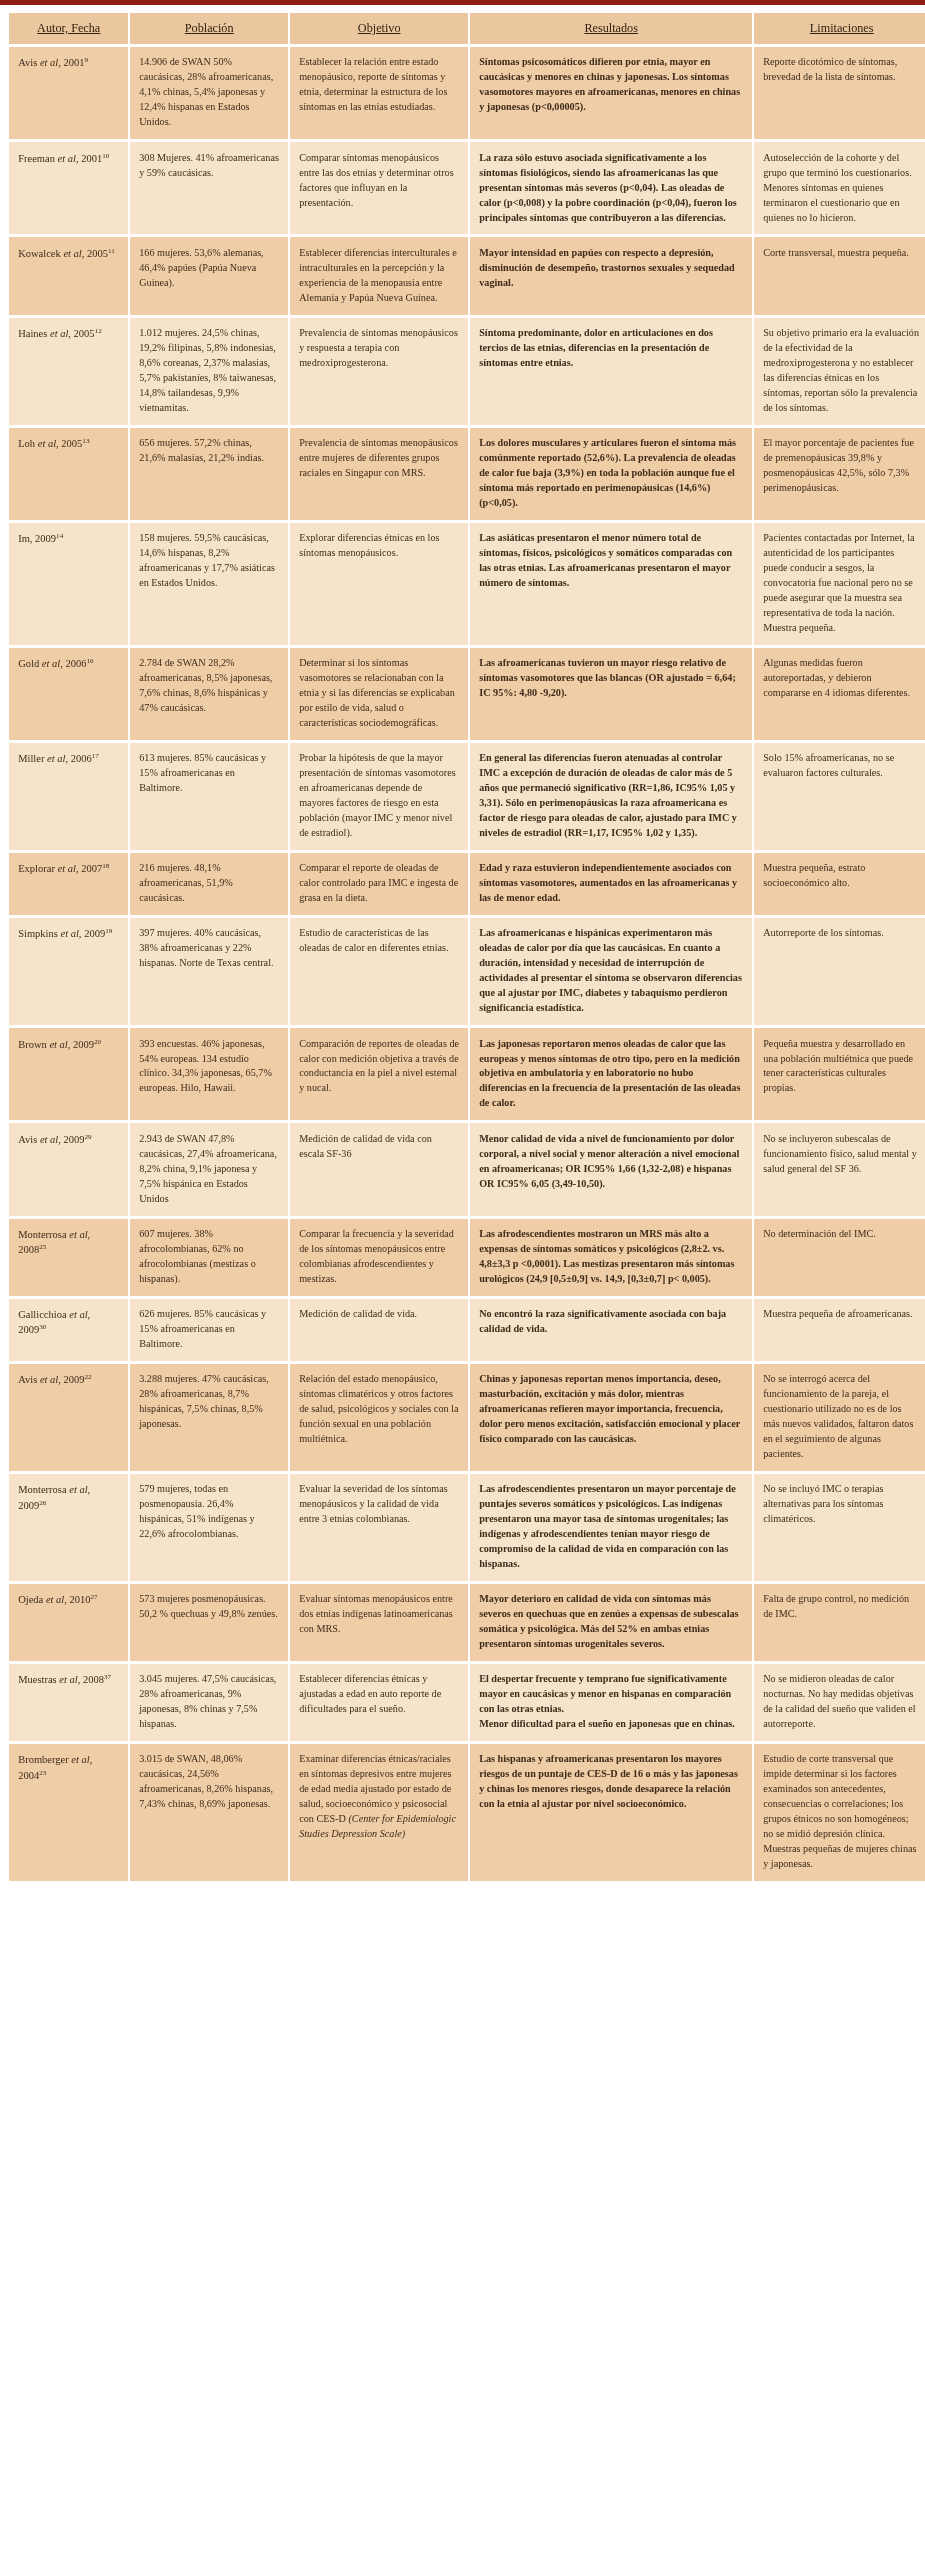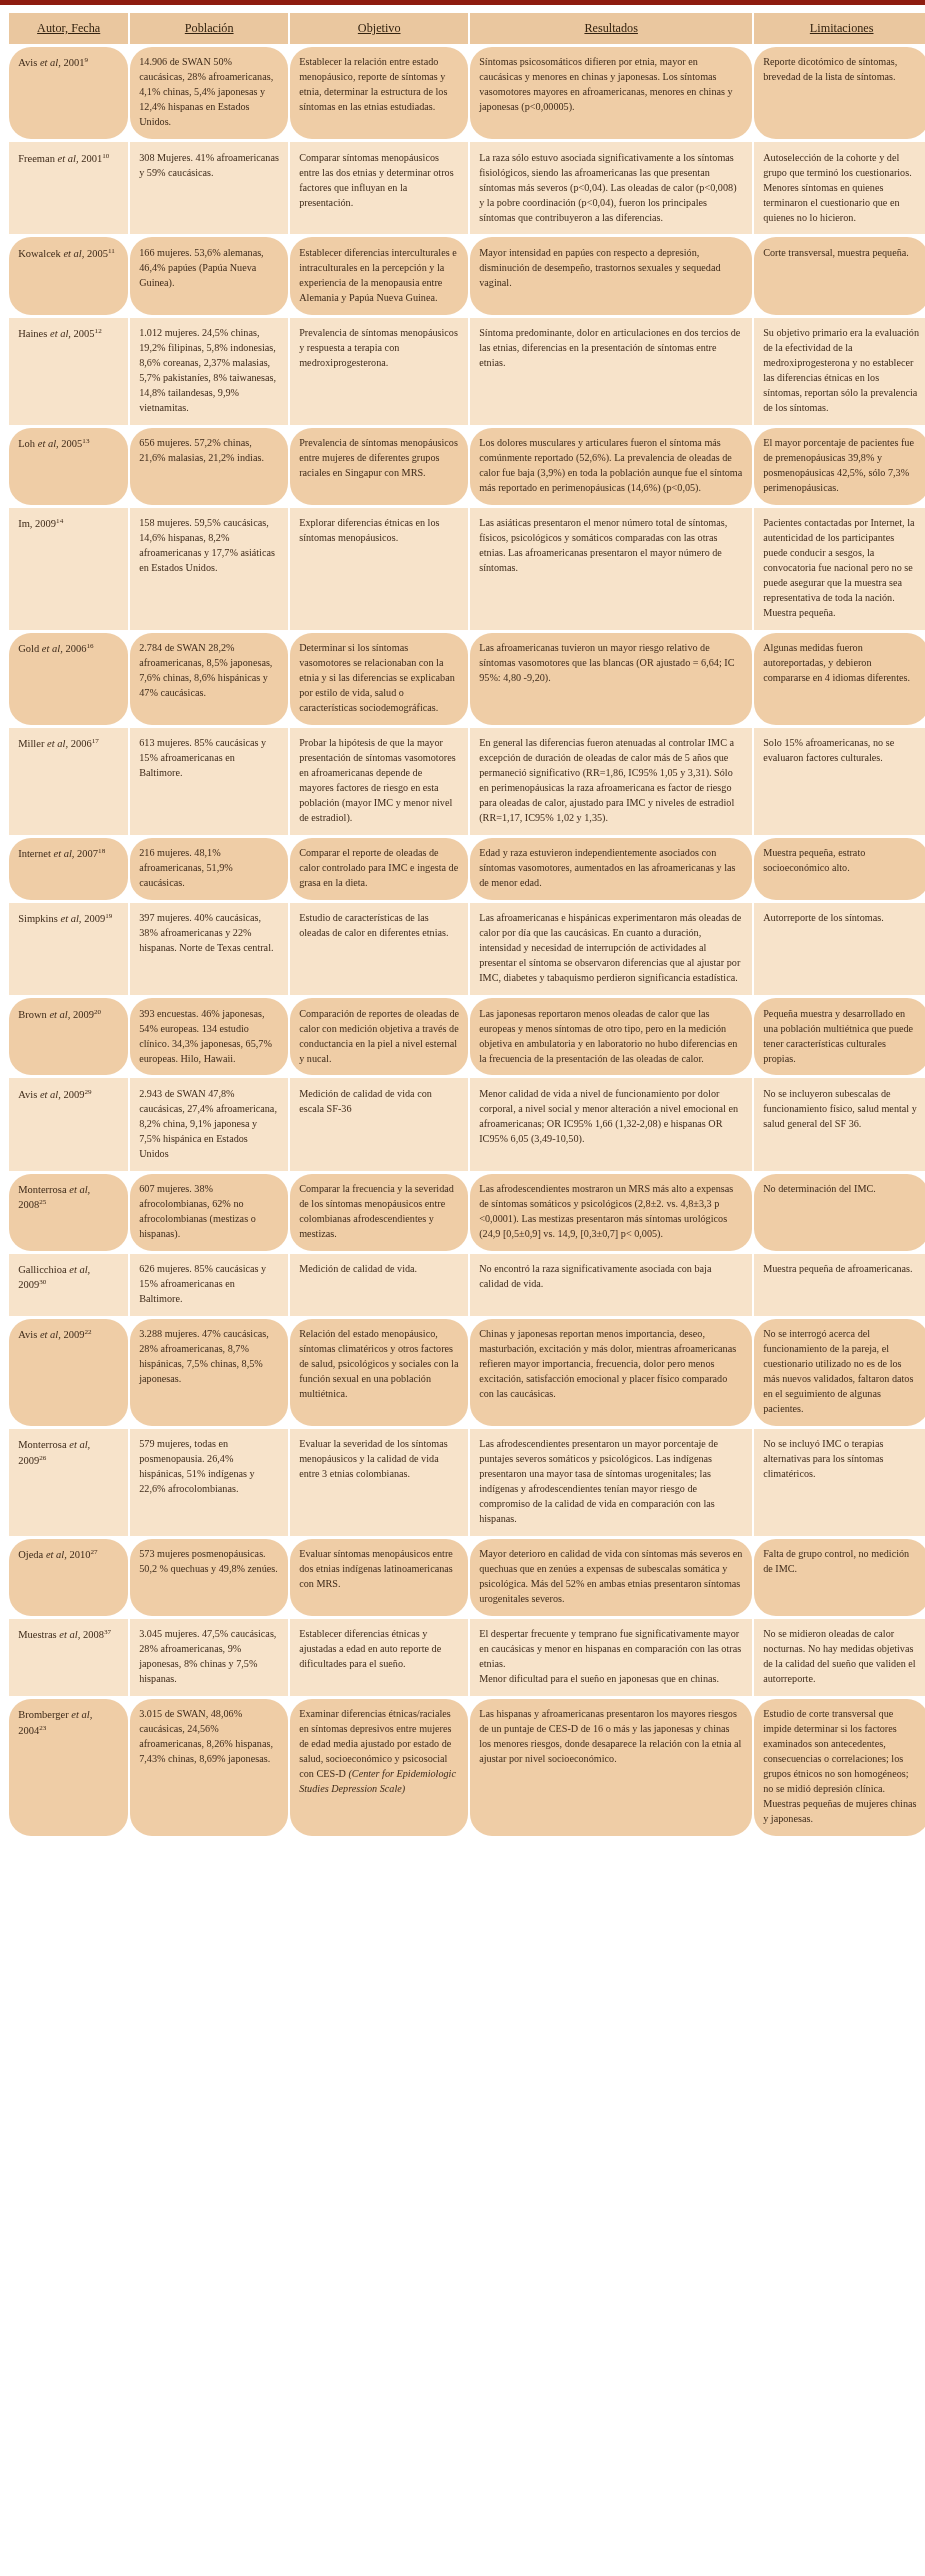--- a/index.html
+++ b/index.html
@@ -53,24 +53,24 @@
     padding:8.2px 3.6px;
     text-decoration:underline;
   }
   td{
     vertical-align:top;
     font-size:10.2px;
     line-height:1.47;
     padding:8.2px 9px 9px 9px;
     color:var(--cell-text);
   }
-  tr.dark td{background:var(--row-dark);border-radius:22px;}
+  tr.dark td{background:var(--row-dark);}
   tr.light td{background:var(--row-light);}
   td.author{font-size:10.5px;}
-  td.resultados{white-space:pre-line;}
+  td.resultados{white-space:pre-line;font-weight:bold;}
   sup{font-size:0.68em;line-height:0;}
   i{font-style:italic;}
 </style>
 </head>
 <body>
 
 <div class="top-rule"></div>
 
 <div class="table-wrap">
   <table>
@@ -141,21 +141,21 @@
           <td class="cell limitaciones">Algunas medidas fueron autoreportadas, y debieron compararse en 4 idiomas diferentes.</td>
         </tr>
         <tr class="light">
           <td class="cell author"><span>Miller</span> <i>et al,</i> <span>2006</span><sup>17</sup></td>
           <td class="cell poblacion">613 mujeres. 85% caucásicas y 15% afroamericanas en Baltimore.</td>
           <td class="cell objetivo">Probar la hipótesis de que la mayor presentación de síntomas vasomotores en afroamericanas depende de mayores factores de riesgo en esta población (mayor IMC y menor nivel de estradiol).</td>
           <td class="cell resultados">En general las diferencias fueron atenuadas al controlar IMC a excepción de duración de oleadas de calor más de 5 años que permaneció significativo (RR=1,86, IC95% 1,05 y 3,31). Sólo en perimenopáusicas la raza afroamericana es factor de riesgo para oleadas de calor, ajustado para IMC y niveles de estradiol (RR=1,17, IC95% 1,02 y 1,35).</td>
           <td class="cell limitaciones">Solo 15% afroamericanas, no se evaluaron factores culturales.</td>
         </tr>
         <tr class="dark">
-          <td class="cell author"><span>Internet</span> <i>et al,</i> <span>2007</span><sup>18</sup></td>
+          <td class="cell author"><span>Explorar</span> <i>et al,</i> <span>2007</span><sup>18</sup></td>
           <td class="cell poblacion">216 mujeres. 48,1% afroamericanas, 51,9% caucásicas.</td>
           <td class="cell objetivo">Comparar el reporte de oleadas de calor controlado para IMC e ingesta de grasa en la dieta.</td>
           <td class="cell resultados">Edad y raza estuvieron independientemente asociados con síntomas vasomotores, aumentados en las afroamericanas y las de  menor edad.</td>
           <td class="cell limitaciones">Muestra pequeña, estrato socioeconómico alto.</td>
         </tr>
         <tr class="light">
           <td class="cell author"><span>Simpkins</span> <i>et al,</i> <span>2009</span><sup>19</sup></td>
           <td class="cell poblacion">397 mujeres. 40% caucásicas, 38% afroamericanas y 22% hispanas. Norte de Texas central.</td>
           <td class="cell objetivo">Estudio de características de las oleadas de calor en diferentes etnias.</td>
           <td class="cell resultados">Las afroamericanas e hispánicas experimentaron más oleadas de calor por día que las caucásicas. En cuanto a duración, intensidad y necesidad de interrupción de actividades al presentar el síntoma se observaron diferencias que al ajustar por IMC, diabetes y tabaquismo perdieron significancia estadística.</td>

